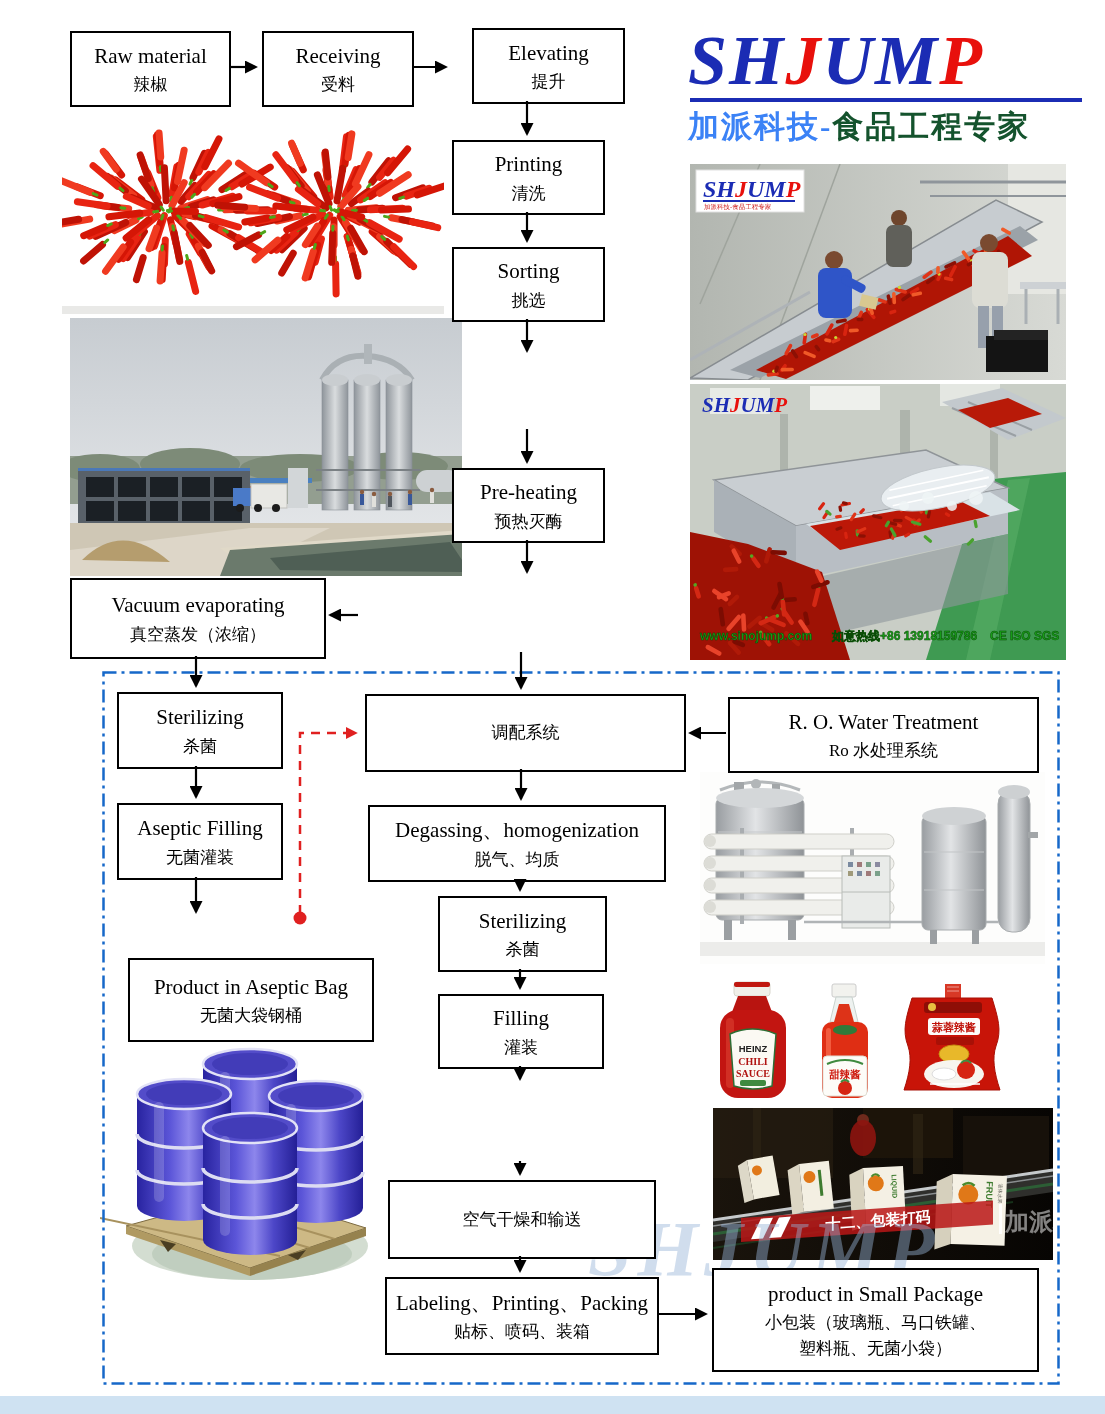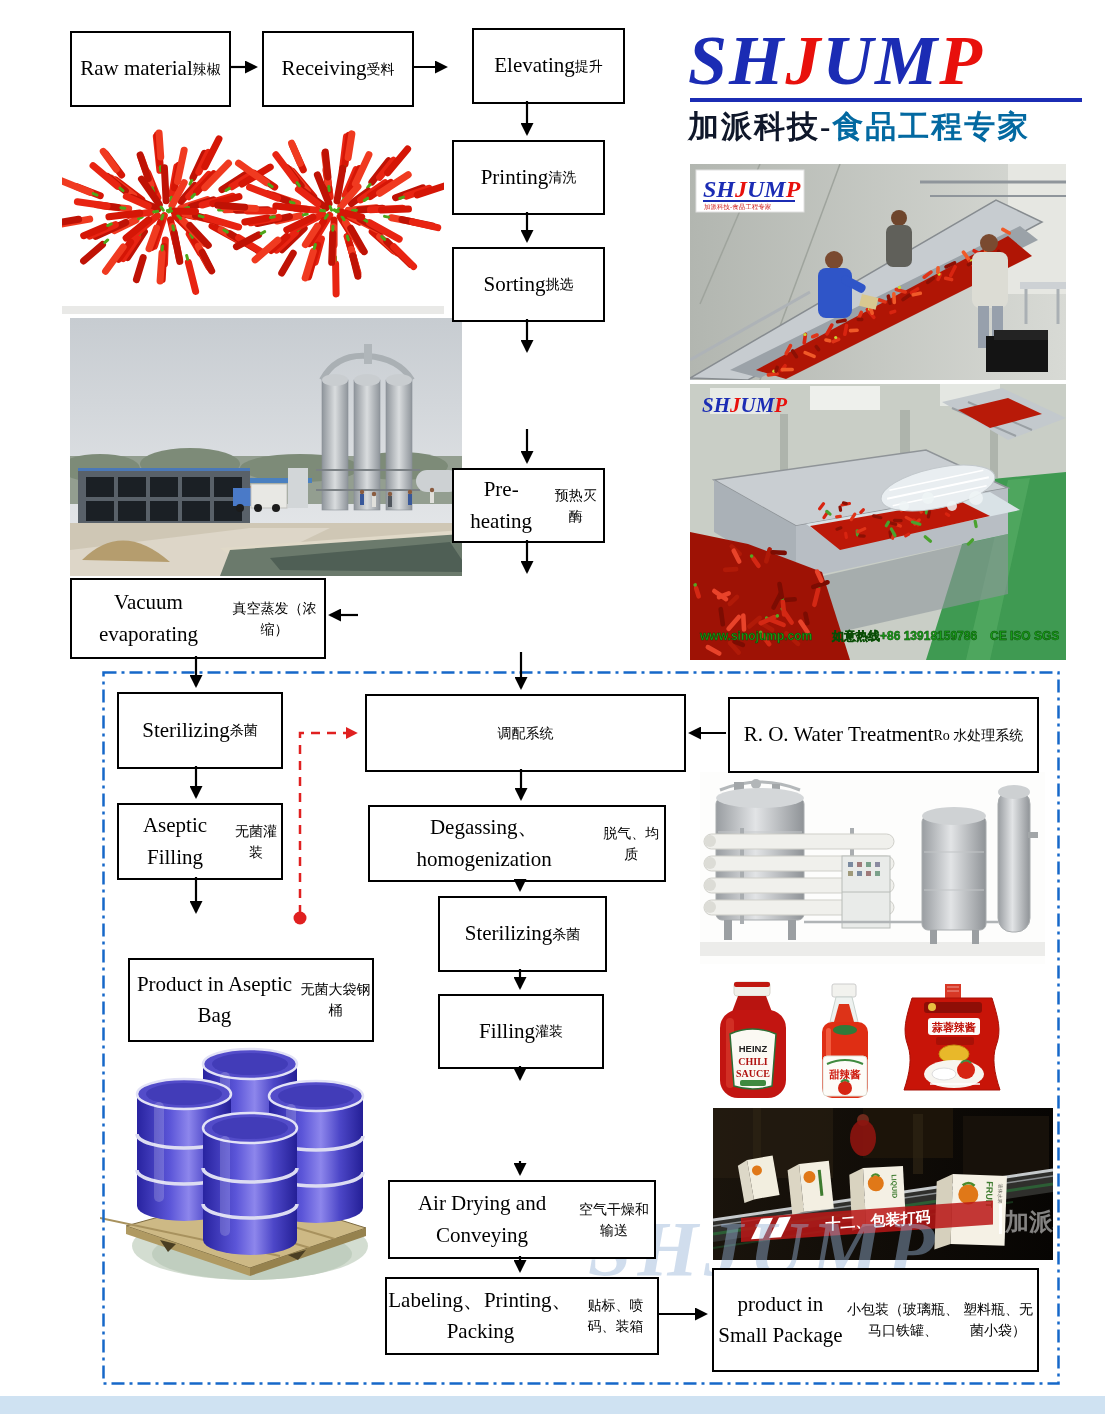--- a/index.html
+++ b/index.html
@@ -1,30 +1,30 @@
 <!DOCTYPE html>
 <html><head>
 <meta charset="utf-8">
 <style>
   html,body{margin:0;padding:0;background:#fff;}
   .canvas{position:relative;width:1105px;height:1414px;background:#ffffff;
           font-family:"Liberation Serif", serif;overflow:hidden;}
   .photo{position:absolute;z-index:1;}
   .box{position:absolute;z-index:3;background:#fff;border:2px solid #000;
-       display:flex;flex-direction:row;justify-content:center;align-items:center;
+       display:flex;flex-direction:column;justify-content:center;align-items:center;
        text-align:center;font-size:21px;line-height:1.5;color:#000;}
-  .box .zh{font-size:14px;}
+  .box .zh{font-size:17px;}
   #connectors{position:absolute;left:0;top:0;z-index:4;pointer-events:none;}
   .logo{position:absolute;left:688px;top:24px;z-index:2;}
   .logo-word{font-family:"Liberation Serif",serif;font-style:italic;font-weight:700;
              font-size:70px;line-height:1.05;letter-spacing:2px;}
   .lb{color:#1b2cb4}.lr{color:#e8100c}
   .logo-rule{height:4px;background:#1b2cb4;width:392px;margin:0 0 4px 2px;}
   .logo-tagline{font-weight:700;font-size:31px;letter-spacing:2px;font-family:"Liberation Serif",serif;}
-  .tr{color:#0f172a}.tb{color:#0369a1}
+  .tr{color:#3b82f6}.tb{color:#14532d}
   .watermark{position:absolute;left:588px;top:1204px;z-index:2;
              font-family:"Liberation Serif",serif;font-style:italic;font-weight:700;
              font-size:78px;letter-spacing:6px;color:rgba(150,180,215,0.45);pointer-events:none;}
   .footer-band{position:absolute;left:0;top:1396px;width:1105px;height:18px;
                background:#cfe2f2;z-index:5;}
   svg text{font-family:"Liberation Sans",sans-serif;}
   .serifT{font-family:"Liberation Serif",serif;}
 </style>
 </head>
 <body>
@@ -1426,21 +1426,20 @@
   </div>
   <div class="box" style="left:128px;top:958px;width:242px;height:80px">
     <div class="en">Product in Aseptic Bag</div>
     <div class="zh">无菌大袋钢桶</div>
   </div>
   <div class="box" style="left:438px;top:994px;width:162px;height:71px">
     <div class="en">Filling</div>
     <div class="zh">灌装</div>
   </div>
   <div class="box" style="left:388px;top:1180px;width:264px;height:75px">
-    <div class="en">Air Drying and Conveying</div>
     <div class="zh">空气干燥和输送</div>
   </div>
   <div class="box" style="left:385px;top:1277px;width:270px;height:74px">
     <div class="en">Labeling、Printing、Packing</div>
     <div class="zh">贴标、喷码、装箱</div>
   </div>
   <div class="box" style="left:712px;top:1268px;width:323px;height:100px">
     <div class="en">product in Small Package</div>
     <div class="zh">小包装（玻璃瓶、马口铁罐、</div>
     <div class="zh">塑料瓶、无菌小袋）</div>

